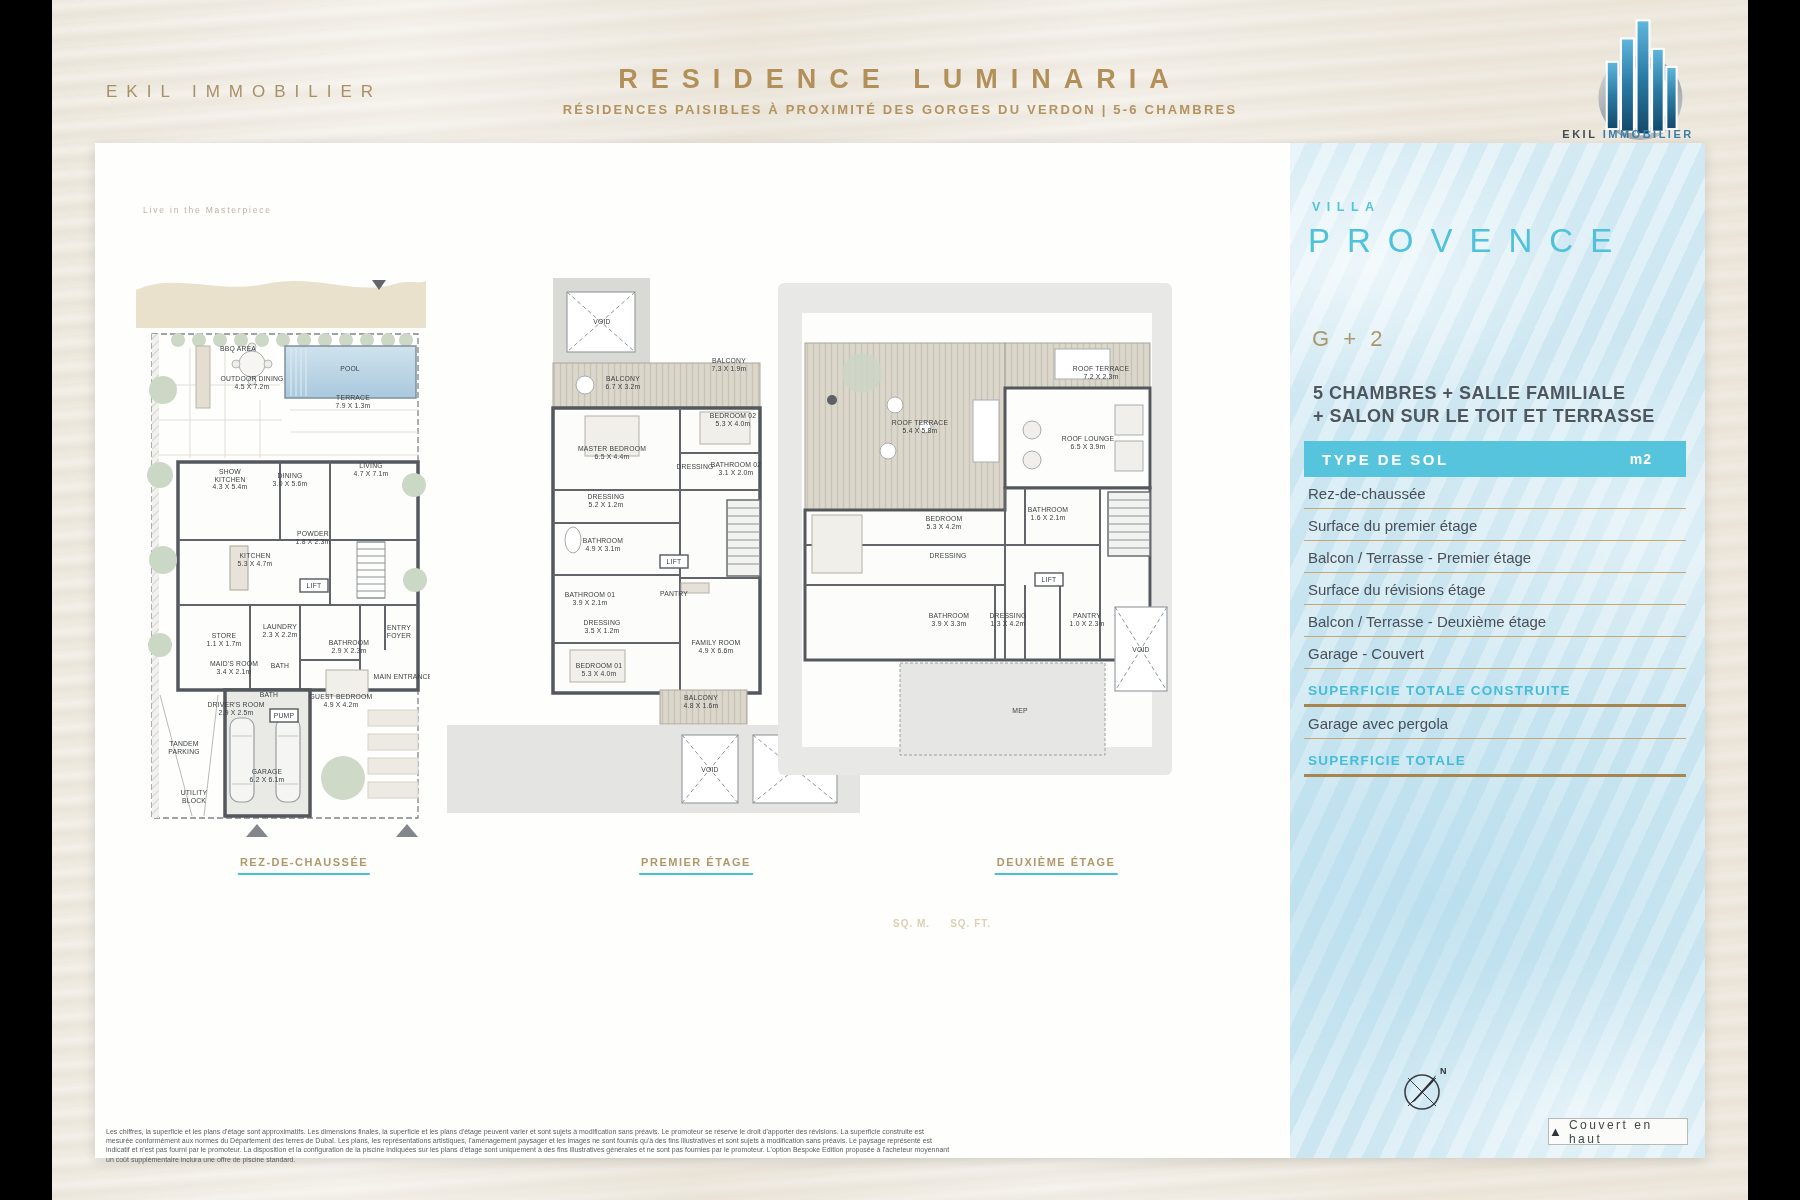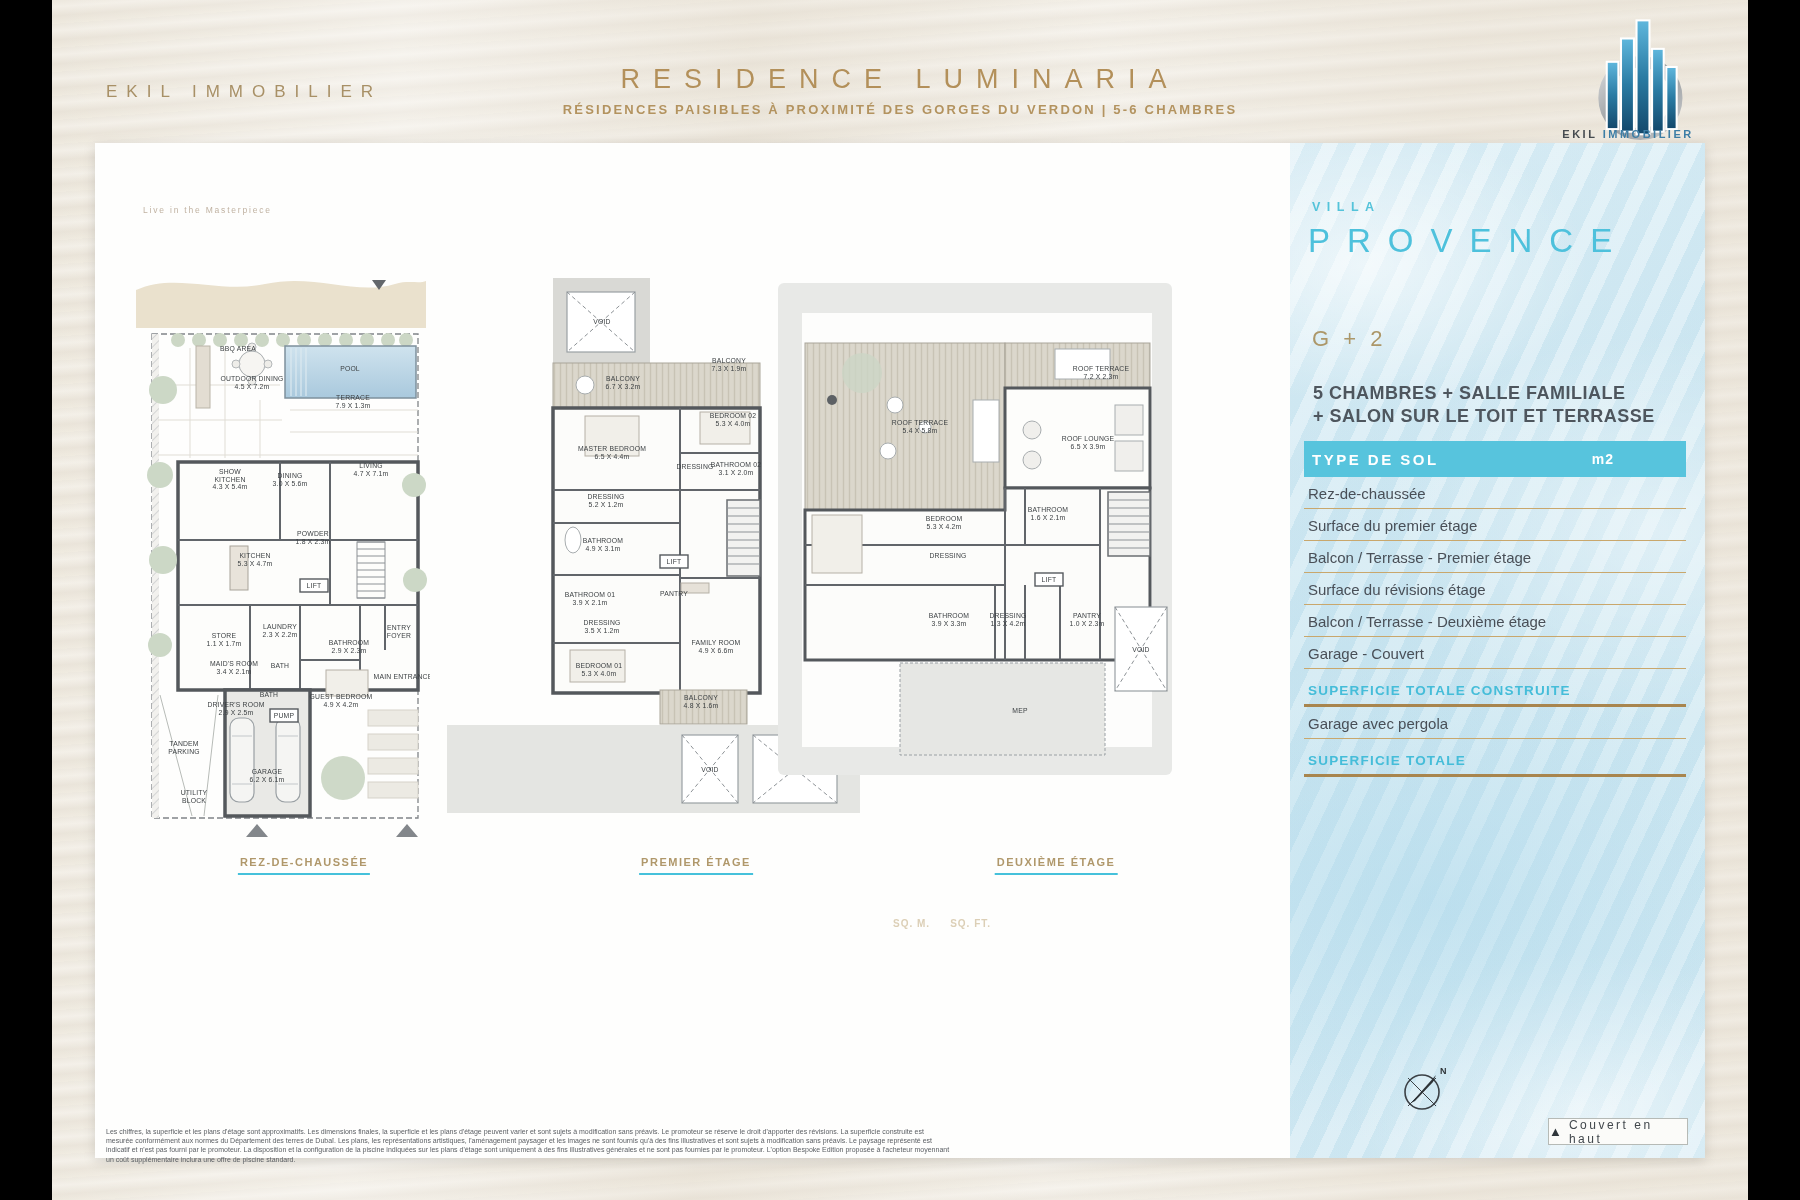--- a/index.html
+++ b/index.html
@@ -7,21 +7,21 @@
   .stage{position:relative;width:1800px;height:1200px;background:#000;overflow:hidden;
          font-family:"Liberation Sans",sans-serif}
   .bg{position:absolute;left:52px;top:0;width:1696px;height:1200px;
       background:
         linear-gradient(93deg, rgba(255,255,255,0) 0%, rgba(255,255,255,.35) 20%, rgba(231,224,212,.35) 40%, rgba(255,255,255,.25) 60%, rgba(233,226,214,.3) 80%),
         repeating-linear-gradient(176deg, #ece7dd 0px, #f3efe7 7px, #e9e3d8 16px, #efeadf 24px),
         #ece7dd;}
   
   .brand-left{position:absolute;left:106px;top:82px;font-size:17px;letter-spacing:9px;color:#a89066}
   .main-title{position:absolute;left:900px;top:64px;transform:translateX(-50%);font-size:27px;
-              font-weight:normal;letter-spacing:13px;color:#b3905a;white-space:nowrap}
+              font-weight:bold;letter-spacing:13px;color:#b3905a;white-space:nowrap}
   .subtitle{position:absolute;left:900px;top:102px;transform:translateX(-50%);font-size:13px;
             font-weight:bold;letter-spacing:2.2px;color:#b3935f;white-space:nowrap}
   .logo{position:absolute;left:1578px;top:10px;width:130px;height:145px}
   .logo-text{position:absolute;left:1628px;top:128px;transform:translateX(-50%);font-size:11px;
              font-weight:bold;letter-spacing:2.5px;white-space:nowrap}
   .logo-text .w1{color:#474c51}.logo-text .w2{color:#3d7ea6}
   
   .card{position:absolute;left:95px;top:143px;width:1610px;height:1015px;background:#fefefd;
         box-shadow:0 3px 12px rgba(0,0,0,.13)}
   .sidebar{position:absolute;left:1290px;top:143px;width:415px;height:1015px;
@@ -53,22 +53,22 @@
               color:#5a5e63}
   
   .villa-label{position:absolute;left:1312px;top:200px;font-size:12.5px;font-weight:bold;
                letter-spacing:6.5px;color:#54c3da}
   .villa-name{position:absolute;left:1308px;top:222px;font-size:33px;letter-spacing:17px;color:#4ec1dc}
   .storeys{position:absolute;left:1312px;top:326px;font-size:22px;letter-spacing:4px;color:#ac9769}
   .desc{position:absolute;left:1313px;top:382px;font-size:18px;font-weight:bold;color:#4e565e;
         letter-spacing:.5px;line-height:23px}
   .floor-table{position:absolute;left:1304px;top:441px;width:382px}
   .ft-header{height:36px;background:#57c4dd;display:flex;align-items:center;color:#fff;
-             padding-left:8px;font-size:15px;font-weight:bold;letter-spacing:2.5px}
-  .ft-header .unit{margin-left:auto;margin-right:72px;font-size:14px;font-weight:bold;letter-spacing:1px}
+             padding-left:18px;font-size:15px;font-weight:bold;letter-spacing:2.5px}
+  .ft-header .unit{margin-left:auto;margin-right:34px;font-size:14px;font-weight:bold;letter-spacing:1px}
   .trow{display:flex;align-items:flex-end;padding:8px 0 6px 4px;border-bottom:1.6px solid #c9a76c;
         color:#494f57;font-size:15px}
   .trow-accent{color:#45bdd9;font-weight:bold;font-size:13.5px;letter-spacing:1.2px;padding-top:14px}
   .trow-thick{border-bottom:3px solid #a8854e}
   .trow-value{margin-left:auto;width:90px;text-align:center}
   .compass{position:absolute;left:1392px;top:1060px}
   .back-top{position:absolute;left:1548px;top:1118px;width:140px;height:27px;background:#fbfbf9;
             border:1px solid #b6bab6;display:flex;align-items:center;justify-content:center;gap:7px;
             cursor:pointer}
   .back-top .tri{font-size:13px;color:#2f353a;line-height:1}

